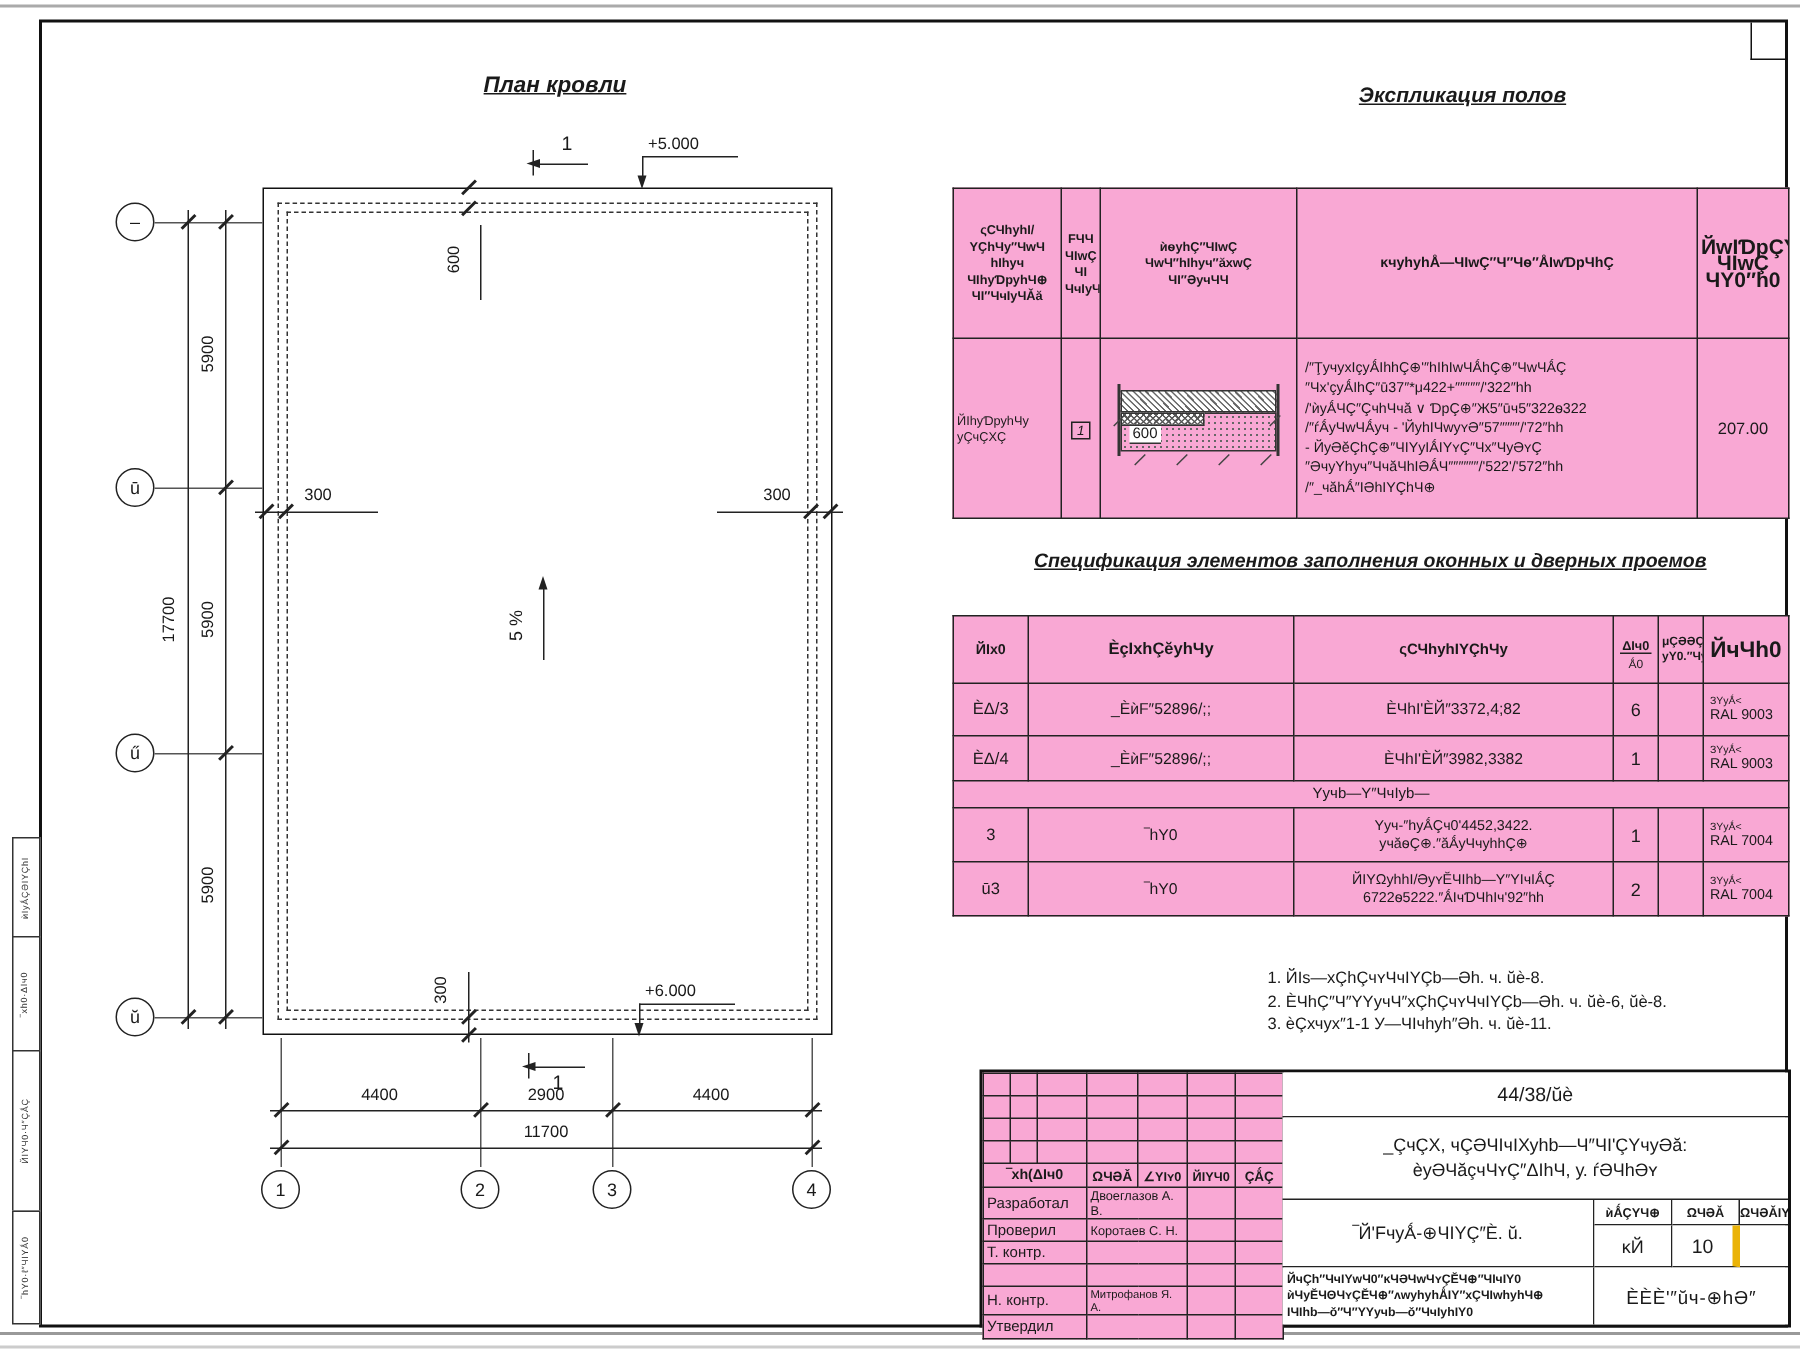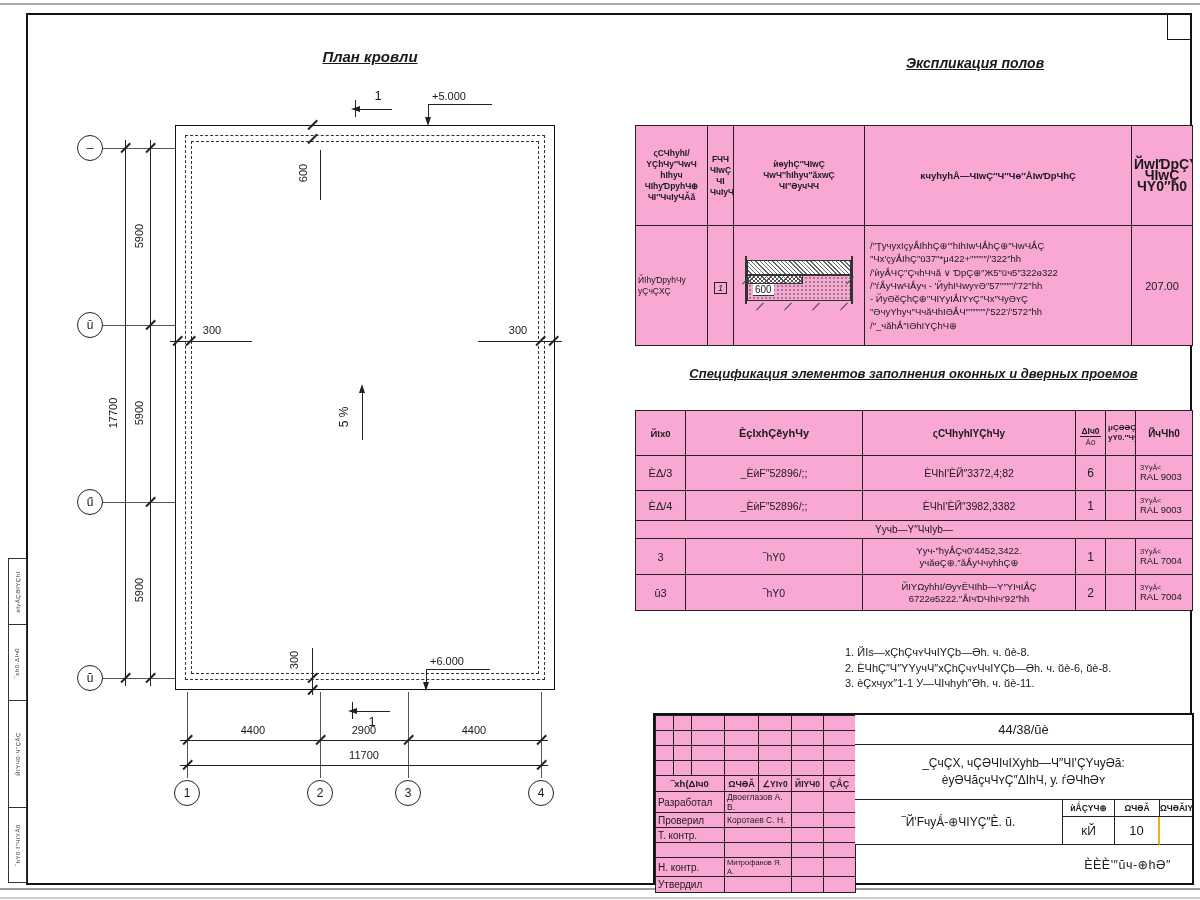--- a/index.html
+++ b/index.html
@@ -235,21 +235,21 @@
         <tr style="height:45px">
       <td style="font-size:9.5px;font-weight:600">ЙIx0</td>
       <td style="font-size:11px;font-weight:600">ÈçIxhÇĕуhЧу</td>
       <td style="font-size:10px;font-weight:600">ςСЧhуhIYÇhЧу</td>
       <td>
         <div style="font-size:8.5px;font-weight:600;border-bottom:1px solid #222;display:inline-block;padding:0 1px">ΔIч0</div>
         <div style="font-size:8px">Ǻ0</div>
       </td>
       <td class="pre" style="font-size:8px;line-height:10px;font-weight:600">μÇƏƏÇ
 уY0.″Чу0</td>
-      <td style="font-size:10px;font-weight:600">ЙчЧh0</td>
+      <td style="font-size:15px;font-weight:600">ЙчЧh0</td>
     </tr>
     <tr style="height:35px">
       <td style="font-size:11px">ÈΔ/3</td>
       <td style="font-size:10.5px">_ÈѝF″52896/;;</td>
       <td style="font-size:10.5px">ÈЧhI'ÈЙ″3372,4;82</td>
       <td style="font-size:12px">6</td>
       <td></td>
       <td style="text-align:left;padding-left:4px">
             <div style="font-size:7px">ЗYуǺ&lt;</div>
             <div style="font-size:9.5px">RAL 9003</div>
@@ -396,17 +396,20 @@
     </table>
 
   <div class="tbcell" style="left:855px;top:715px;width:337px;height:30px;border-bottom:1px solid #222;display:flex;align-items:center;justify-content:center;font-size:13px">44/38/ŭè</div>
   <div class="tbcell pre" style="left:855px;top:745px;width:337px;height:55px;border-bottom:1px solid #222;display:flex;align-items:center;justify-content:center;text-align:center;font-size:12px;line-height:17px">_ÇчÇХ, чÇƏЧIчIХуhb—Ч″ЧI'ÇYчуƏă:
 èуƏЧăçчЧʏÇ″ΔIhЧ, у. ѓƏЧhƏʏ</div>
   <div class="tbcell" style="left:855px;top:800px;width:208px;height:45px;border-right:1px solid #222;border-bottom:1px solid #222;display:flex;align-items:center;justify-content:center;font-size:12px">‾Й'FчуǺ-⊕ЧIYÇ″È. ŭ.</div>
   <div class="tbcell" style="left:1063px;top:800px;width:52px;height:17px;border-right:1px solid #222;border-bottom:1px solid #222;text-align:center;font-size:8.5px;font-weight:600;line-height:16px">ѝǺÇYЧ⊕</div>
   <div class="tbcell" style="left:1115px;top:800px;width:45px;height:17px;border-right:1px solid #222;border-bottom:1px solid #222;text-align:center;font-size:8.5px;font-weight:600;line-height:16px">ΩЧƏǍ</div>
   <div class="tbcell" style="left:1160px;top:800px;width:32px;height:17px;border-bottom:1px solid #222;text-align:center;font-size:8.5px;font-weight:600;line-height:16px;overflow:hidden">ΩЧƏǍIY</div>
   <div class="tbcell" style="left:1063px;top:817px;width:52px;height:28px;border-right:1px solid #222;border-bottom:1px solid #222;display:flex;align-items:center;justify-content:center;font-size:12px">ĸЙ</div>
-  <div class="tbcell" style="left:1115px;top:817px;width:45px;height:28px;border-right:2px solid #eab308;border-bottom:1px solid #222;display:flex;align-items:center;justify-content:center;font-size:13px">10</div>
+  <div class="tbcell" style="left:1115px;top:817px;width:45px;height:28px;border-right:5px solid #eab308;border-bottom:1px solid #222;display:flex;align-items:center;justify-content:center;font-size:13px">10</div>
   <div class="tbcell" style="left:1160px;top:817px;width:32px;height:28px;border-bottom:1px solid #222"></div>
+  <div class="tbcell pre" style="left:855px;top:845px;width:208px;height:38px;border-right:1px solid #222;padding:2px 3px;font-size:8.2px;line-height:11px;font-weight:600;text-align:left">ЙчÇh″ЧчIYwЧ0″ĸЧƏЧwЧʏÇĔЧ⊕″ЧIчIY0
+ѝЧуĔЧΘЧʏÇĔЧ⊕″ʌwуhуhǺIY″хÇЧIwhуhЧ⊕
+IЧIhb—ŏ″Ч″YYучb—ŏ″ЧчIуhIY0</div>
   <div class="tbcell" style="left:1063px;top:845px;width:129px;height:38px;display:flex;align-items:center;justify-content:center;font-size:12.5px;letter-spacing:.5px">ÈÈÈ'″ŭч-⊕hƏ″</div>
 
 </div>
 
 </body></html>

